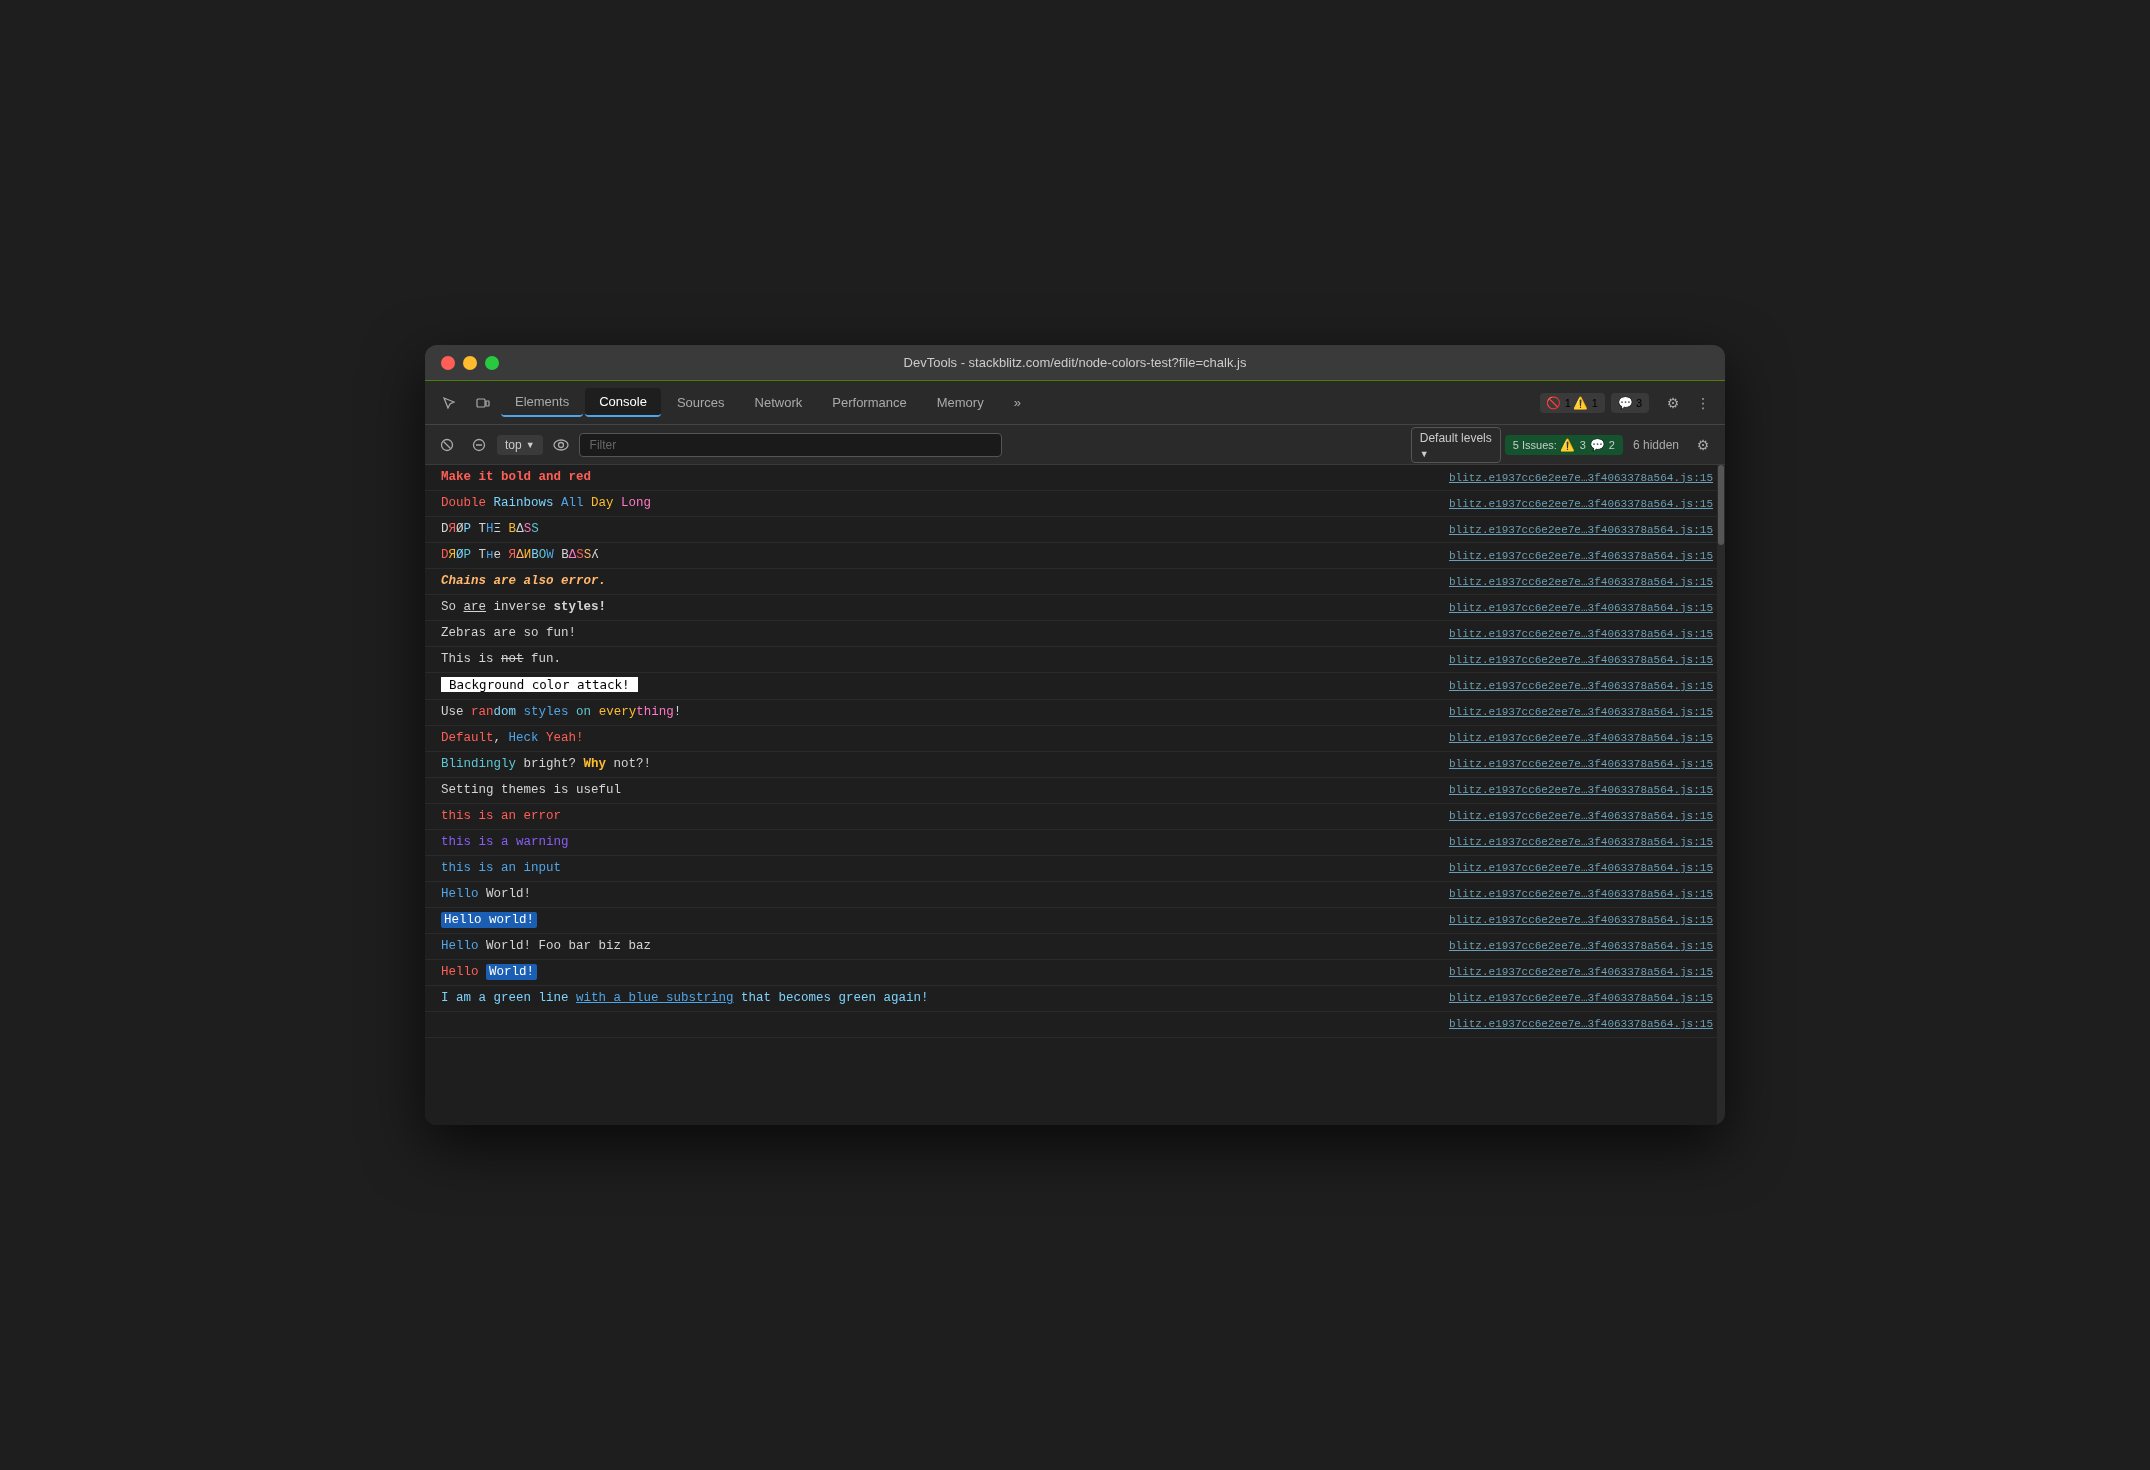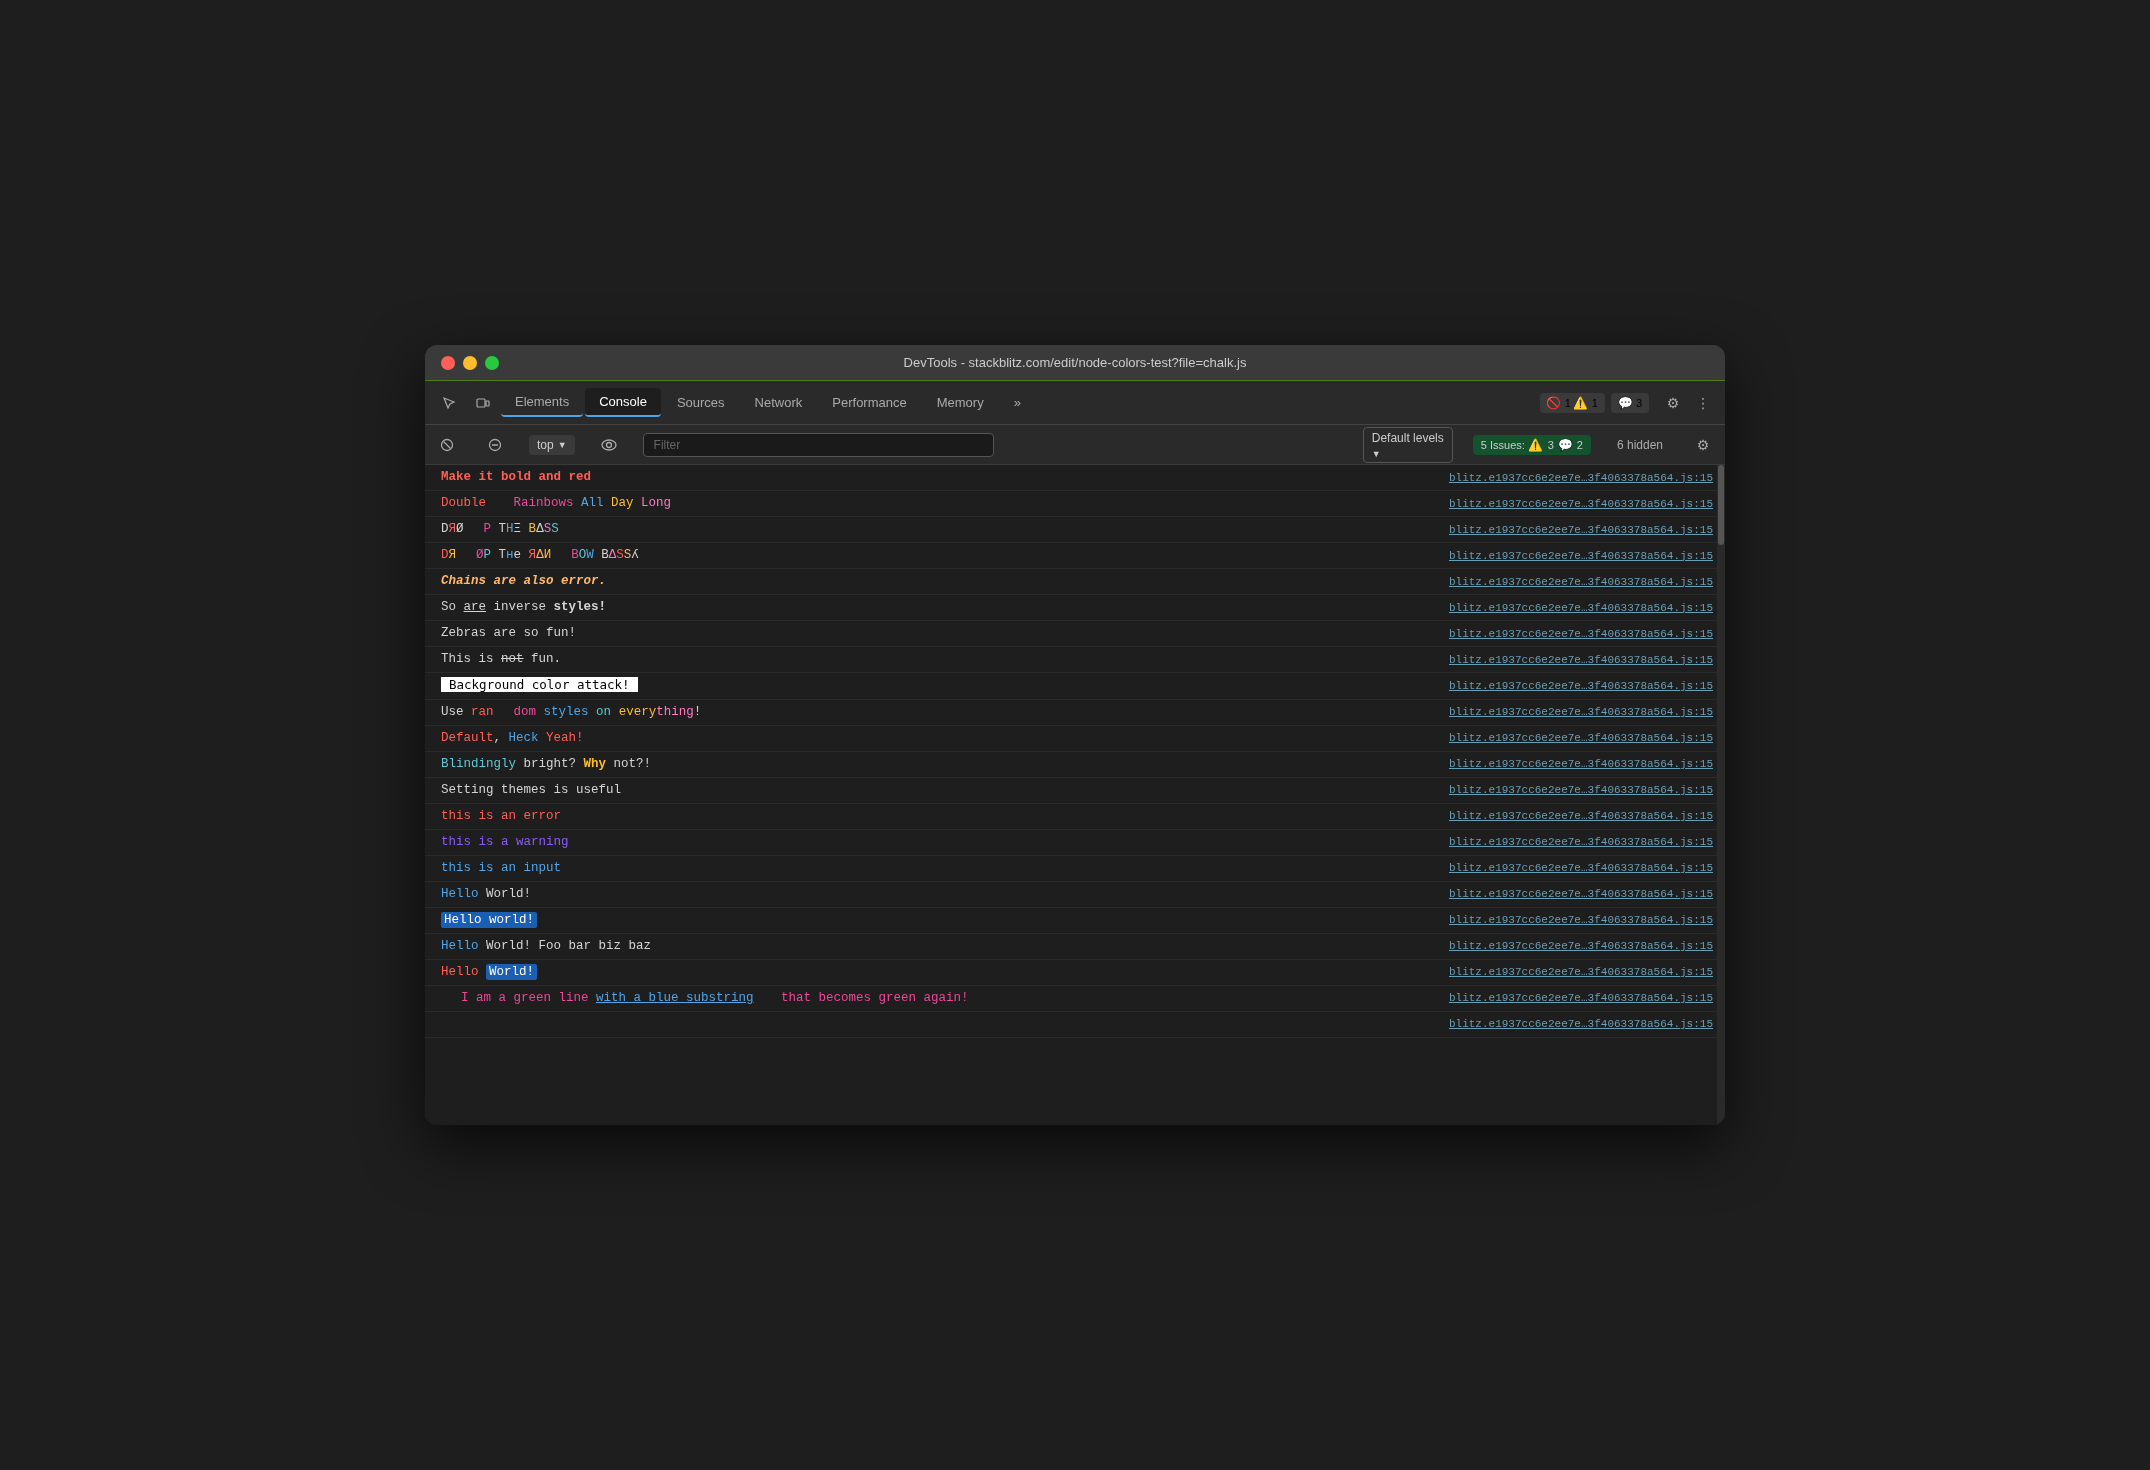--- a/index.html
+++ b/index.html
@@ -114,21 +114,21 @@
       display: flex; align-items: center; justify-content: center;
       border-radius: 4px;
     }
     
     .toolbar {
       background: #2a2a2a;
       height: 40px;
       display: flex;
       align-items: center;
       padding: 0 8px;
-      gap: 20px;
+      gap: 4px;
       border-bottom: 1px solid #3a3a3a;
     }
     .toolbar-btn {
       width: 28px; height: 28px;
       background: none; border: none; cursor: pointer;
       color: #aaa; font-size: 13px;
       display: flex; align-items: center; justify-content: center;
       border-radius: 3px;
     }
     .top-selector {
@@ -212,21 +212,21 @@
     .console-src {
       color: #6a9fb5;
       font-size: 11px;
       text-decoration: underline;
       white-space: nowrap;
       margin-left: 16px;
       cursor: pointer;
     }
     
     .c-red { color: #ff5f57; }
-    .c-green { color: #ec4899; margin-left: 20px; }
+    .c-green { color: #7dd3fc; }
     .c-blue { color: #4fa5e8; }
     .c-yellow { color: #febc2e; }
     .c-cyan { color: #5dc8d4; }
     .c-magenta { color: #ff79c6; }
     .c-orange { color: #ffb86c; }
     .c-default { color: #d4d4d4; }
     .c-error { color: #ff5f57; }
     .c-warning { color: #8b5cf6; }
     .c-input { color: #4fa5e8; }
     .c-italic { font-style: italic; }

